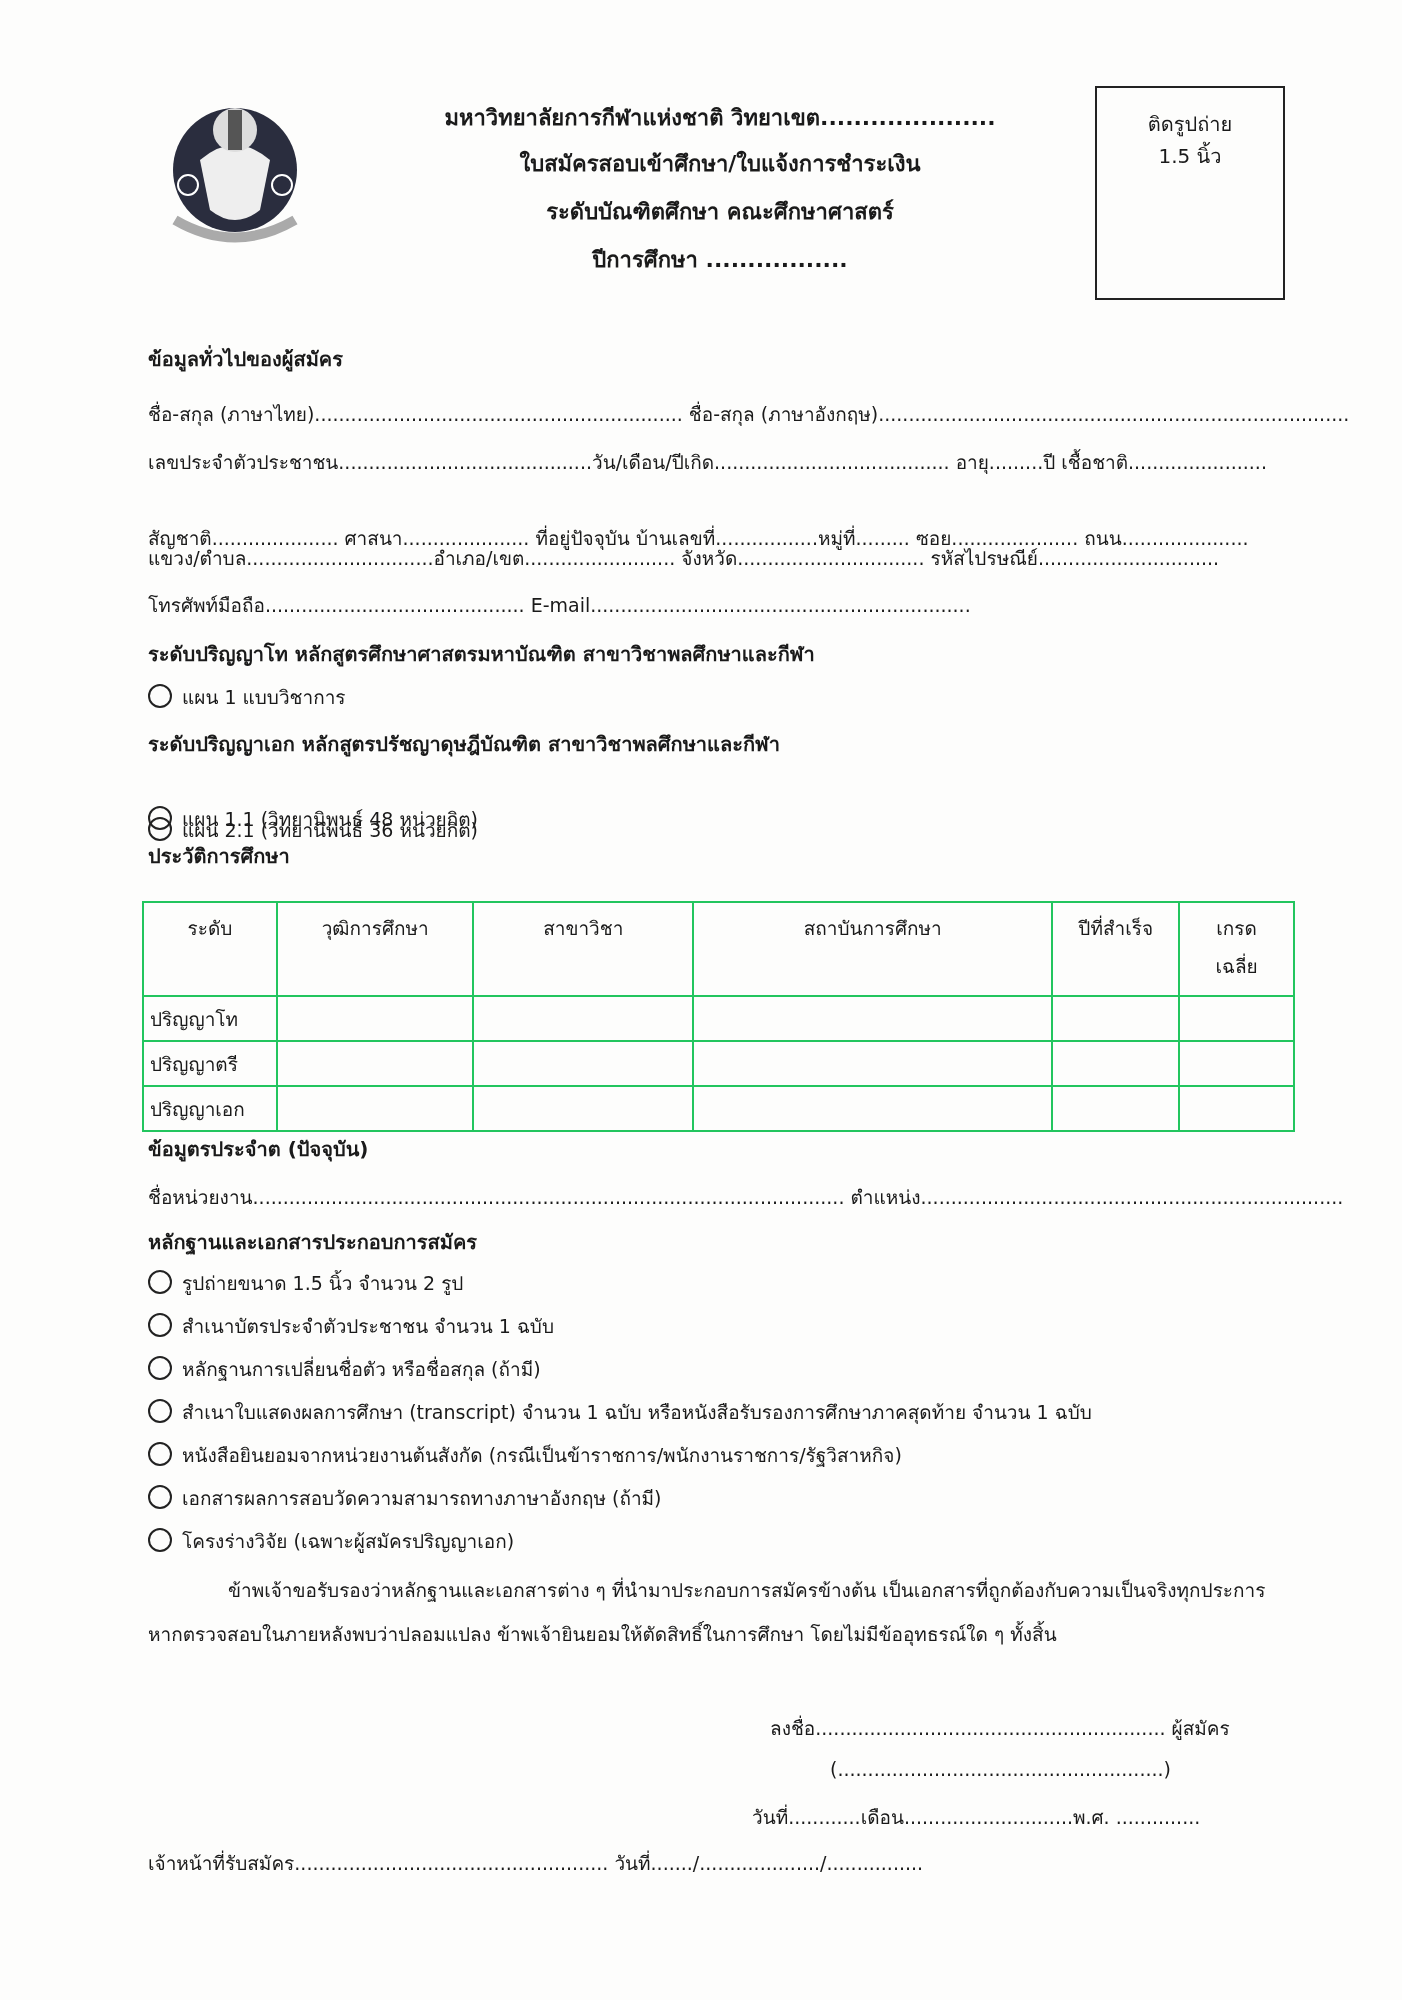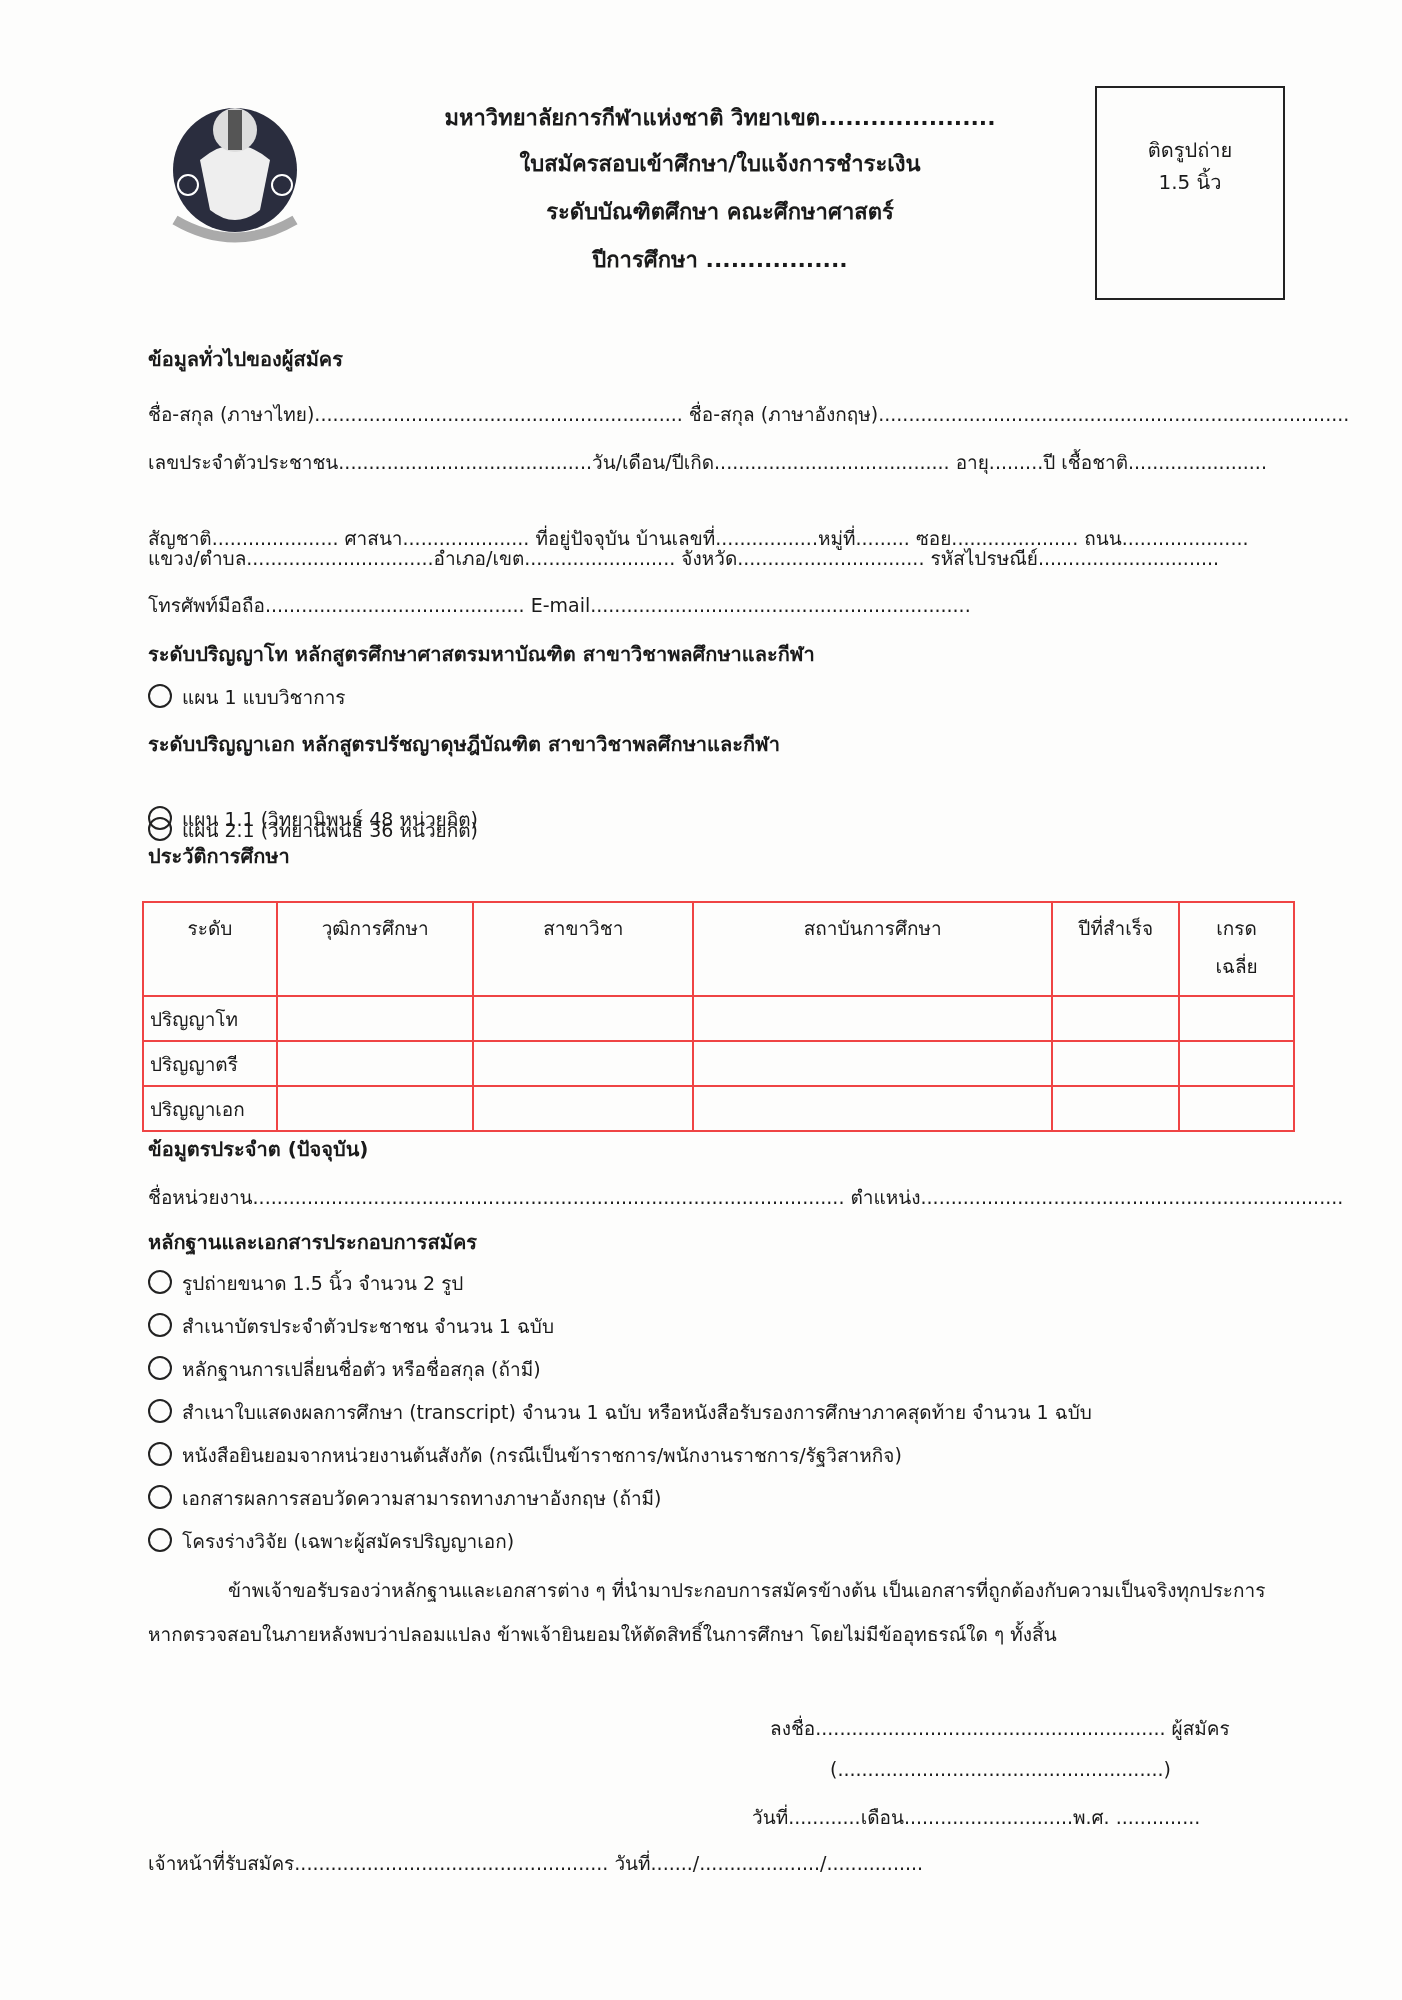--- a/index.html
+++ b/index.html
@@ -3,24 +3,24 @@
 <meta charset="utf-8">
 <style>
   html, body { margin:0; padding:0; }
   body { width:1402px; height:2000px; background:#fdfdfc; position:relative; overflow:hidden;
          font-family:"DejaVu Sans", sans-serif; color:#1a1a1a; }
   .abs { position:absolute; white-space:nowrap; }
   .title { font-size:22px; font-weight:bold; text-align:center; width:700px; left:370px; }
   .h { font-size:20px; font-weight:bold; left:148px; }
   .line { font-size:19px; left:148px; }
   .radio { display:inline-block; width:20px; height:20px; border:2px solid #222; border-radius:50%; vertical-align:-4px; margin-right:10px; }
-  .photo { left:1095px; top:86px; width:190px; height:214px; border:2px solid #222; text-align:center; font-size:20px; line-height:32px; box-sizing:border-box; padding-top:46px; }
+  .photo { left:1095px; top:86px; width:190px; height:214px; border:2px solid #222; text-align:center; font-size:20px; line-height:32px; box-sizing:border-box; padding-top:20px; }
   .logo { left:160px; top:90px; width:150px; height:160px; }
   table.edu { position:absolute; left:142px; top:901px; width:1153px; border-collapse:collapse; font-size:19px; }
-  table.edu td, table.edu th { border:2px solid #ef4444; font-weight:normal; padding:0 6px; }
+  table.edu td, table.edu th { border:2px solid #22c55e; font-weight:normal; padding:0 6px; }
   table.edu th { height:86px; vertical-align:top; text-align:center; padding-top:6px; line-height:38px; }
   table.edu td { height:43px; }
   .para { font-size:19px; left:148px; width:1150px; white-space:normal; line-height:44px; }
 </style>
 </head>
 <body>
 
 <div class="abs logo">
   <svg width="150" height="160" viewBox="0 0 150 160">
     <circle cx="75" cy="80" r="62" fill="#2a2d3e"></circle>

